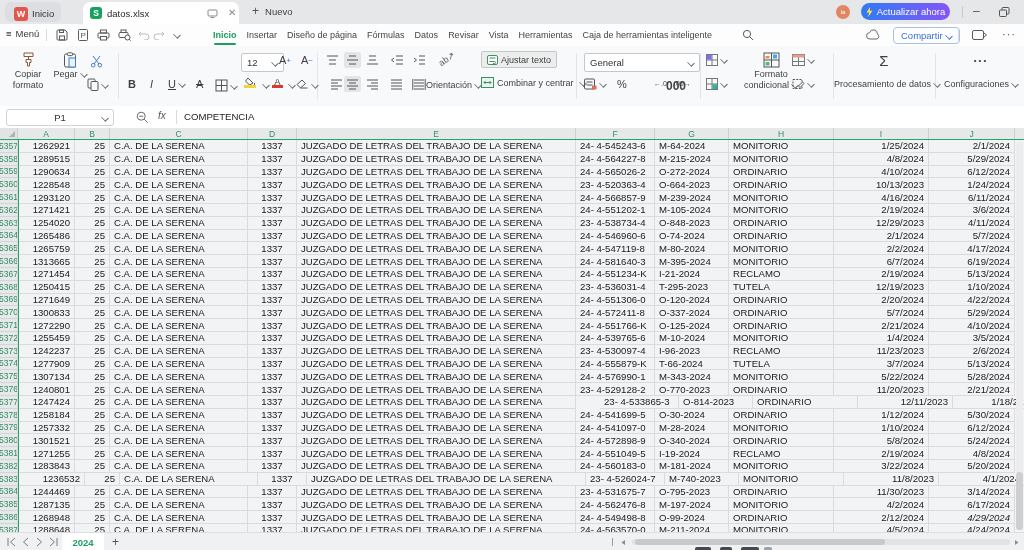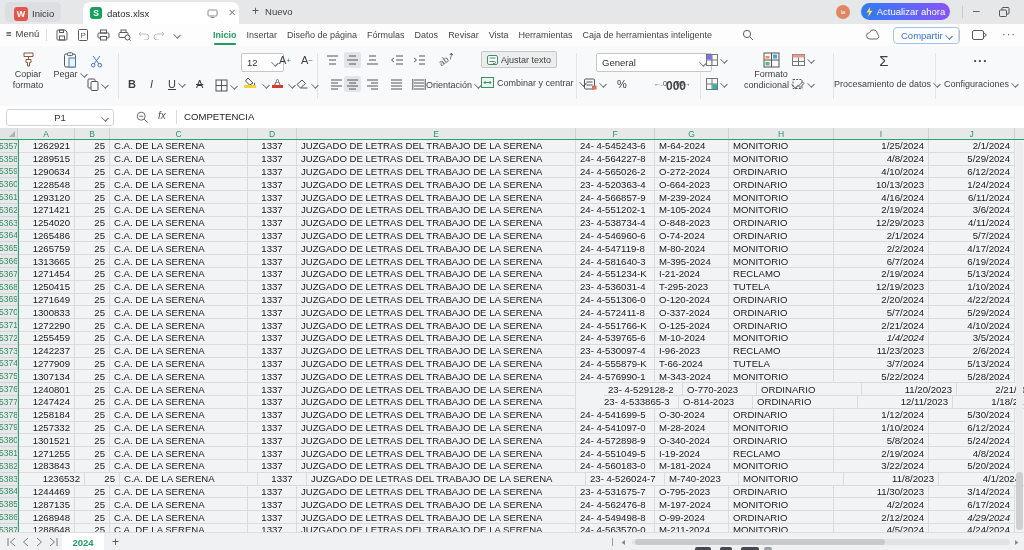--- a/index.html
+++ b/index.html
@@ -405,21 +405,21 @@
   </div>
   <div class="rbtn" style="left:481px;top:31px;gap:3px">
     <svg width="13" height="11" viewBox="0 0 13 11">
       <rect x="0.5" y="0.5" width="12" height="10" fill="#eaf4ee" stroke="#3f8f63"></rect>
         <path d="M3 5.5h7M4.5 4 3 5.5 4.5 7M8.5 4 10 5.5 8.5 7" fill="none" stroke="#3f8f63"></path>
     </svg>
     <span class="rlabel">Combinar y centrar</span>
       <span class="chev"></span>
   </div>
 
-  <div class="sel" style="left:596px;top:7px;width:104px">
+  <div class="sel" style="left:584px;top:7px;width:104px">
     <span>General</span>
       <span class="chev"></span>
   </div>
   <div class="rbtn" style="left:584px;top:32px">
     <svg width="13" height="12" viewBox="0 0 13 12">
       <rect x="0.5" y="1" width="10" height="10" rx="1" fill="none" stroke="#555"></rect>
         <line x1="2.5" y1="4" x2="8.5" y2="4" stroke="#555"></line>
         <line x1="2.5" y1="7" x2="8.5" y2="7" stroke="#555"></line>
         <rect x="8" y="7.5" width="4.5" height="4" fill="#d9705f" stroke="none"></rect>
     </svg>
@@ -731,21 +731,21 @@
       <div class="grow">
         <div class="gc c-num" style="width: 18px;">5372</div>
         <div class="gc ar" style="width: 57px;">1255459</div>
         <div class="gc ar" style="width: 35px;">25</div>
         <div class="gc al" style="width: 138px;">C.A. DE LA SERENA</div>
         <div class="gc ac" style="width: 49px;">1337</div>
         <div class="gc al" style="width: 279px;">JUZGADO DE LETRAS DEL TRABAJO DE LA SERENA</div>
         <div class="gc al" style="width: 79px;">24- 4-539765-6</div>
         <div class="gc al" style="width: 74px;">M-10-2024</div>
         <div class="gc al" style="width: 105px;">MONITORIO</div>
-        <div class="gc ar" style="width: 95px; font-style: italic;">1/4/2024</div>
+        <div class="gc ar" style="width: 95px;">1/4/2024</div>
         <div class="gc ar" style="width: 86px;">3/5/2024</div>
       </div>
       <div class="grow">
         <div class="gc c-num" style="width: 18px;">5373</div>
         <div class="gc ar" style="width: 57px;">1242237</div>
         <div class="gc ar" style="width: 35px;">25</div>
         <div class="gc al" style="width: 138px;">C.A. DE LA SERENA</div>
         <div class="gc ac" style="width: 49px;">1337</div>
         <div class="gc al" style="width: 279px;">JUZGADO DE LETRAS DEL TRABAJO DE LA SERENA</div>
         <div class="gc al" style="width: 79px;">23- 4-530097-4</div>
@@ -780,21 +780,21 @@
         <div class="gc ar" style="width: 95px;">5/22/2024</div>
         <div class="gc ar" style="width: 86px;">5/28/2024</div>
       </div>
       <div class="grow">
         <div class="gc c-num" style="width: 18px; text-align: center;">5376</div>
         <div class="gc ar" style="width: 57px;">1240801</div>
         <div class="gc ar" style="width: 35px;">25</div>
         <div class="gc al" style="width: 138px;">C.A. DE LA SERENA</div>
         <div class="gc ac" style="width: 49px;">1337</div>
         <div class="gc al" style="width: 279px;">JUZGADO DE LETRAS DEL TRABAJO DE LA SERENA</div>
-        <div class="gc al" style="width: 79px; margin-left: 28px;">23- 4-529128-2</div>
+        <div class="gc al" style="width: 79px;">23- 4-529128-2</div>
         <div class="gc al" style="width: 74px;">O-770-2023</div>
         <div class="gc al" style="width: 105px;">ORDINARIO</div>
         <div class="gc ar" style="width: 95px;">11/20/2023</div>
         <div class="gc ar" style="width: 86px;">2/21/2024</div>
       </div>
       <div class="grow">
         <div class="gc c-num" style="width: 18px;">5377</div>
         <div class="gc ar" style="width: 57px;">1247424</div>
         <div class="gc ar" style="width: 35px;">25</div>
         <div class="gc al" style="width: 138px;">C.A. DE LA SERENA</div>

